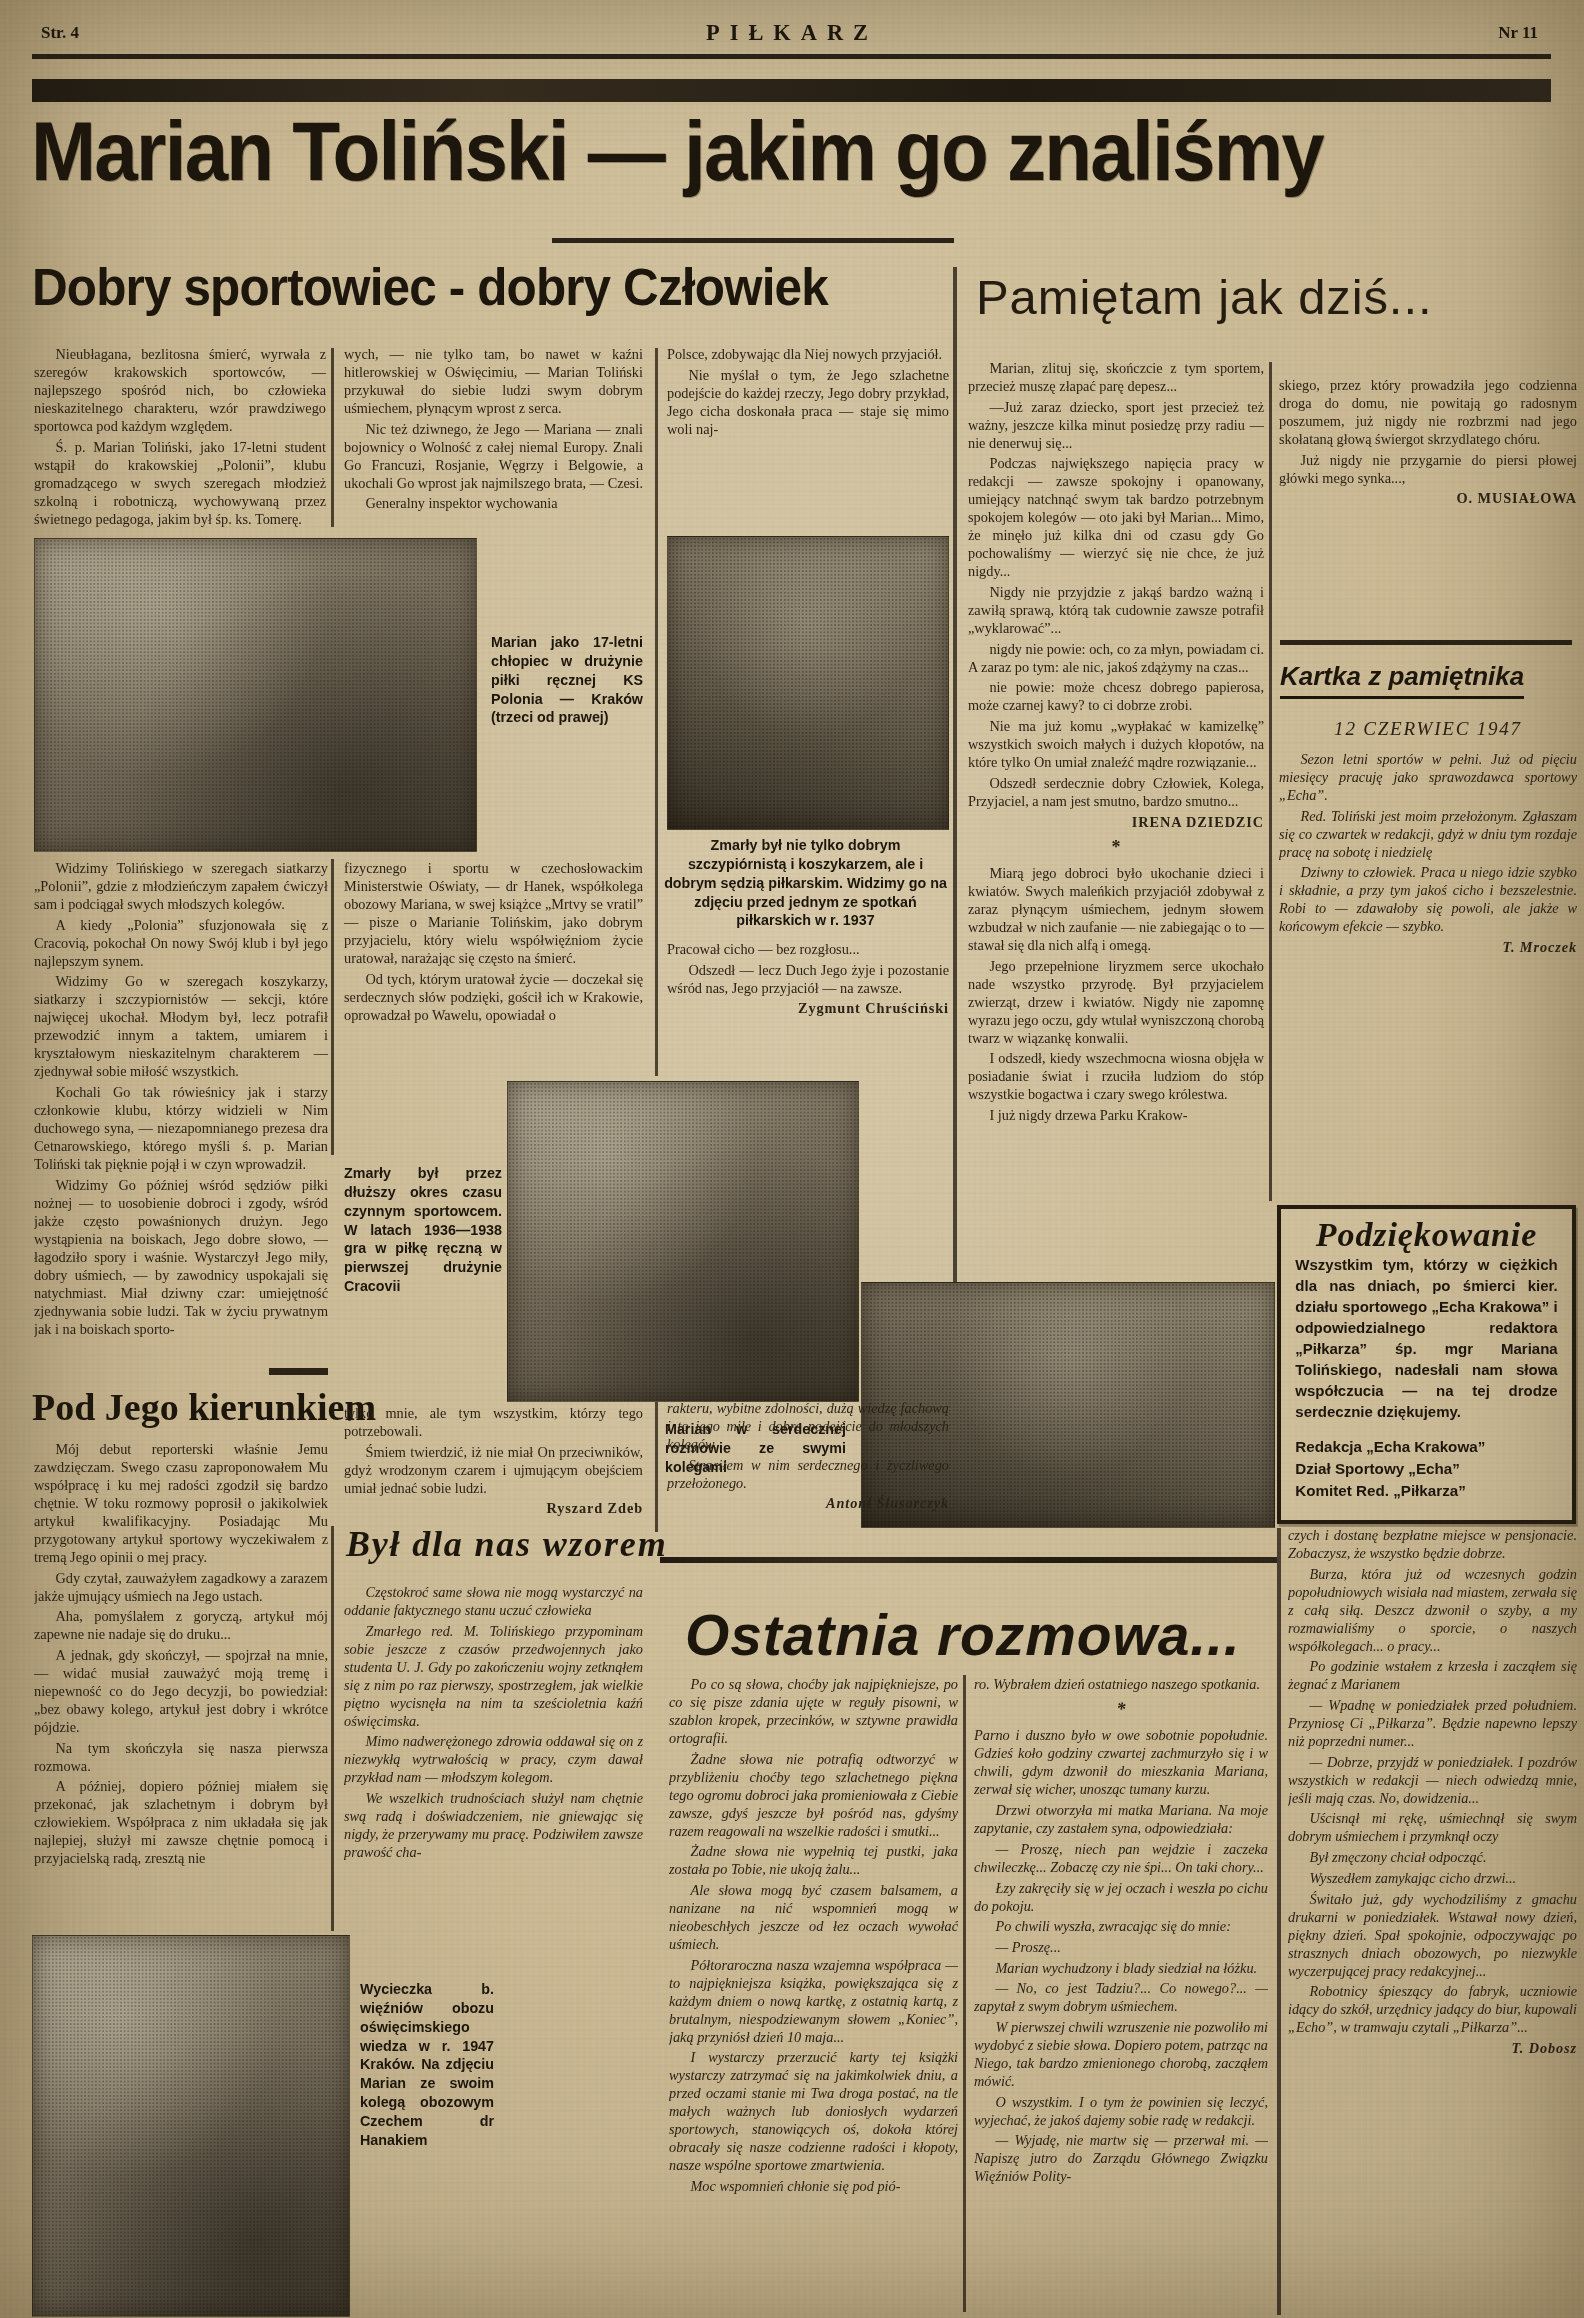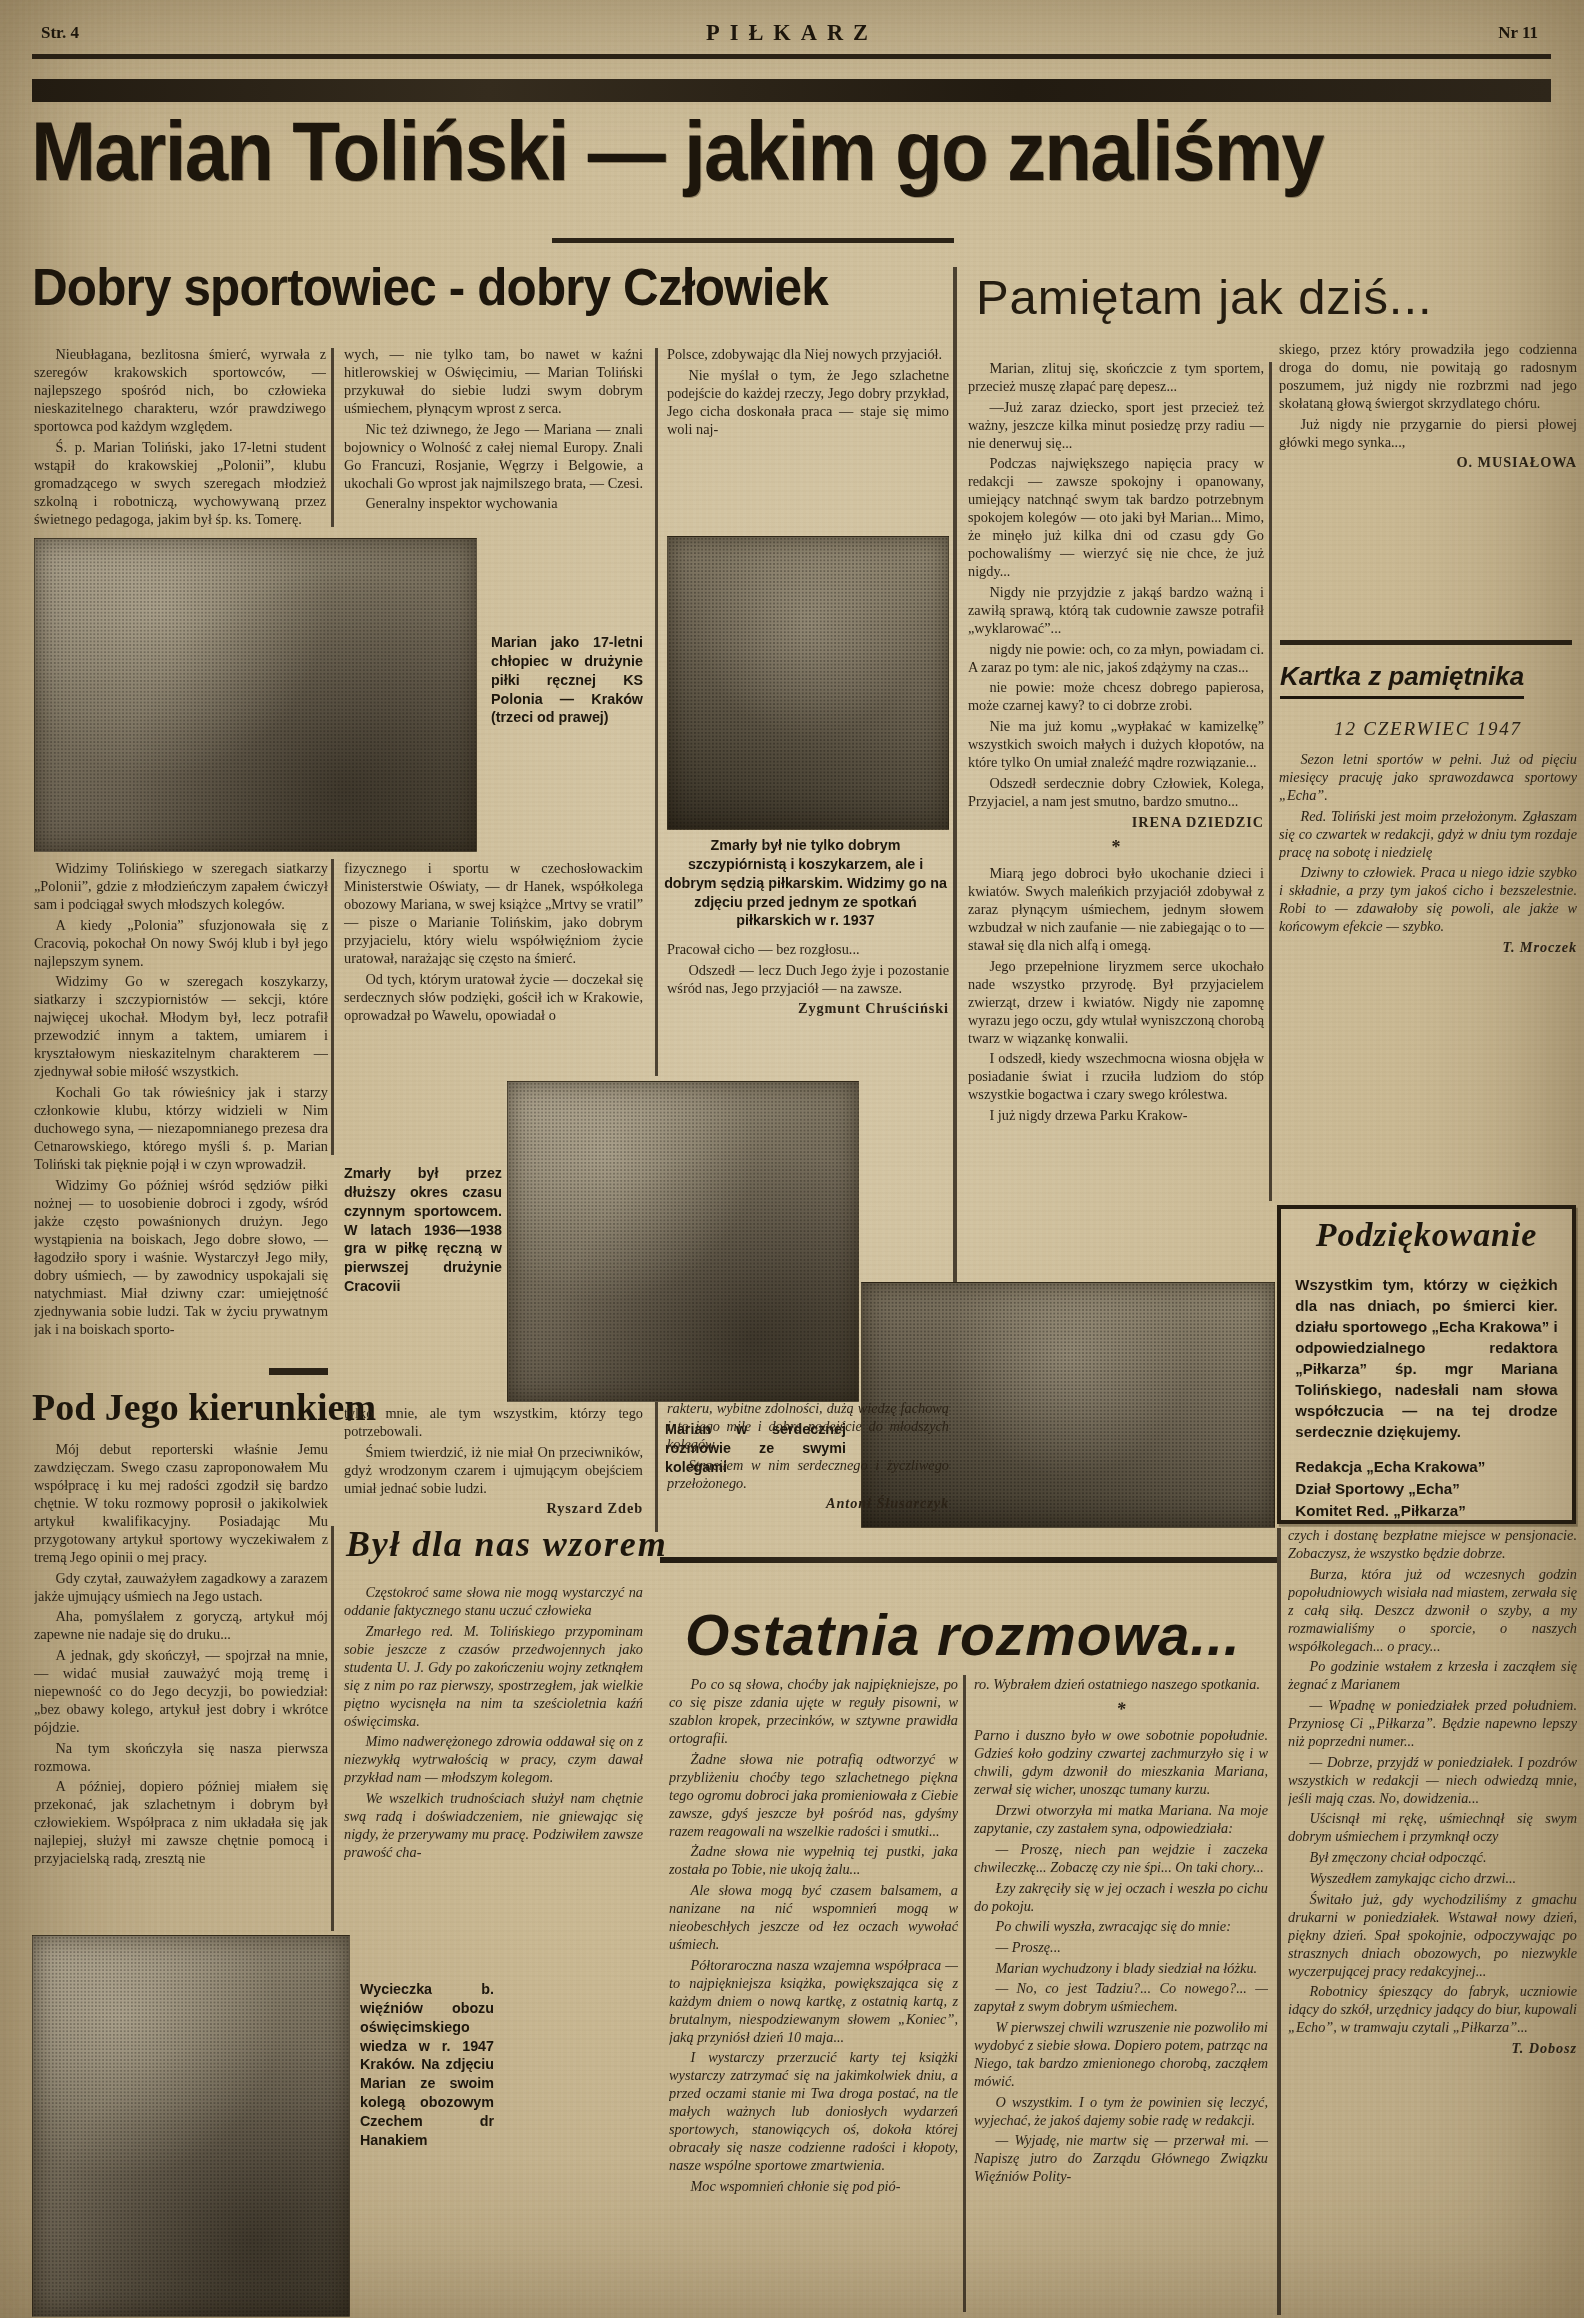--- a/index.html
+++ b/index.html
@@ -61,21 +61,21 @@
       radial-gradient(rgba(10,8,5,.30) 0.9px, transparent 1.4px),
       radial-gradient(circle at 50% 30%, rgba(220,210,185,.25), transparent 45%),
       linear-gradient(195deg,#948a74 0%,#6e6554 45%,#4a4335 80%,#332d22 100%);
     background-size:3.6px 3.6px,auto,auto;}
   .diary-title{font:bold italic 26px/1 "Liberation Sans", sans-serif;color:var(--ink2);border-bottom:3.6px solid var(--ink2);padding-bottom:7.2px;display:inline-block;}
   .diary-date{font:italic 19px/1 "Liberation Serif", serif;text-align:center;letter-spacing:1.8px;}
   .thanks{
     position:absolute;border:4.5px solid #241c10;padding:7.2px 14.3px 5.4px;box-sizing:border-box;
     background:rgba(220,205,170,.25);box-shadow:1.8px 2.7px 0 rgba(40,28,10,.35);
   }
-  .thanks-title{font:bold italic 34px/1.1 "Liberation Serif", serif;text-align:center;color:var(--ink2);letter-spacing:0.9px;margin-bottom:20px;}
+  .thanks-title{font:bold italic 34px/1.1 "Liberation Serif", serif;text-align:center;color:var(--ink2);letter-spacing:0.9px;margin-bottom:0;}
   .thanks-body{font:bold 15px/1.4 "Liberation Sans", sans-serif;text-align:justify;color:var(--ink2);}
   .thanks-sig{font:bold 15.2px/1.45 "Liberation Sans", sans-serif;color:var(--ink2);}
 </style>
 </head>
 <body>
 
 <div class="page">
 
   <div class="abs hdr-label" style="left:41px;top:23px;">Str. 4</div>
   <div class="abs masthead" style="left:0;right:0;top:20px;">PIŁKARZ</div>
@@ -166,21 +166,21 @@
       </div>
     <div class="sign">IRENA DZIEDZIC</div>
     <div class="star">*</div>
     <div>
         <p>Miarą jego dobroci było ukochanie dzieci i kwiatów. Swych maleńkich przyjaciół zdobywał z zaraz płynącym uśmiechem, jednym słowem wzbudzał w nich zaufanie — nie zabiegając o to — stawał się dla nich alfą i omegą.</p>
         <p>Jego przepełnione liryzmem serce ukochało nade wszystko przyrodę. Był przyjacielem zwierząt, drzew i kwiatów. Nigdy nie zapomnę wyrazu jego oczu, gdy wtulał wyniszczoną chorobą twarz w wiązankę konwalii.</p>
         <p>I odszedł, kiedy wszechmocna wiosna objęła w posiadanie świat i rzuciła ludziom do stóp wszystkie bogactwa i czary swego królestwa.</p>
         <p>I już nigdy drzewa Parku Krakow-</p>
       </div>
   </div>
-  <div class="abs col cont" style="left:1279px;top:340px;width:298px;height:274px;">
+  <div class="abs col cont" style="left:1279px;top:376px;width:298px;height:274px;">
     <div>
         <p>skiego, przez który prowadziła jego codzienna droga do domu, nie powitają go radosnym poszumem, już nigdy nie rozbrzmi nad jego skołataną głową świergot skrzydlatego chóru.</p>
         <p>Już nigdy nie przygarnie do piersi płowej główki mego synka...,</p>
       </div>
     <div class="sign">O. MUSIAŁOWA</div>
   </div>
   <div class="hrule" style="left:1280px;top:640px;width:292px;height:5.4px;"></div>
 
   <div class="abs" style="left:1280px;top:663px;">
     <span class="diary-title">Kartka z pamiętnika</span>

